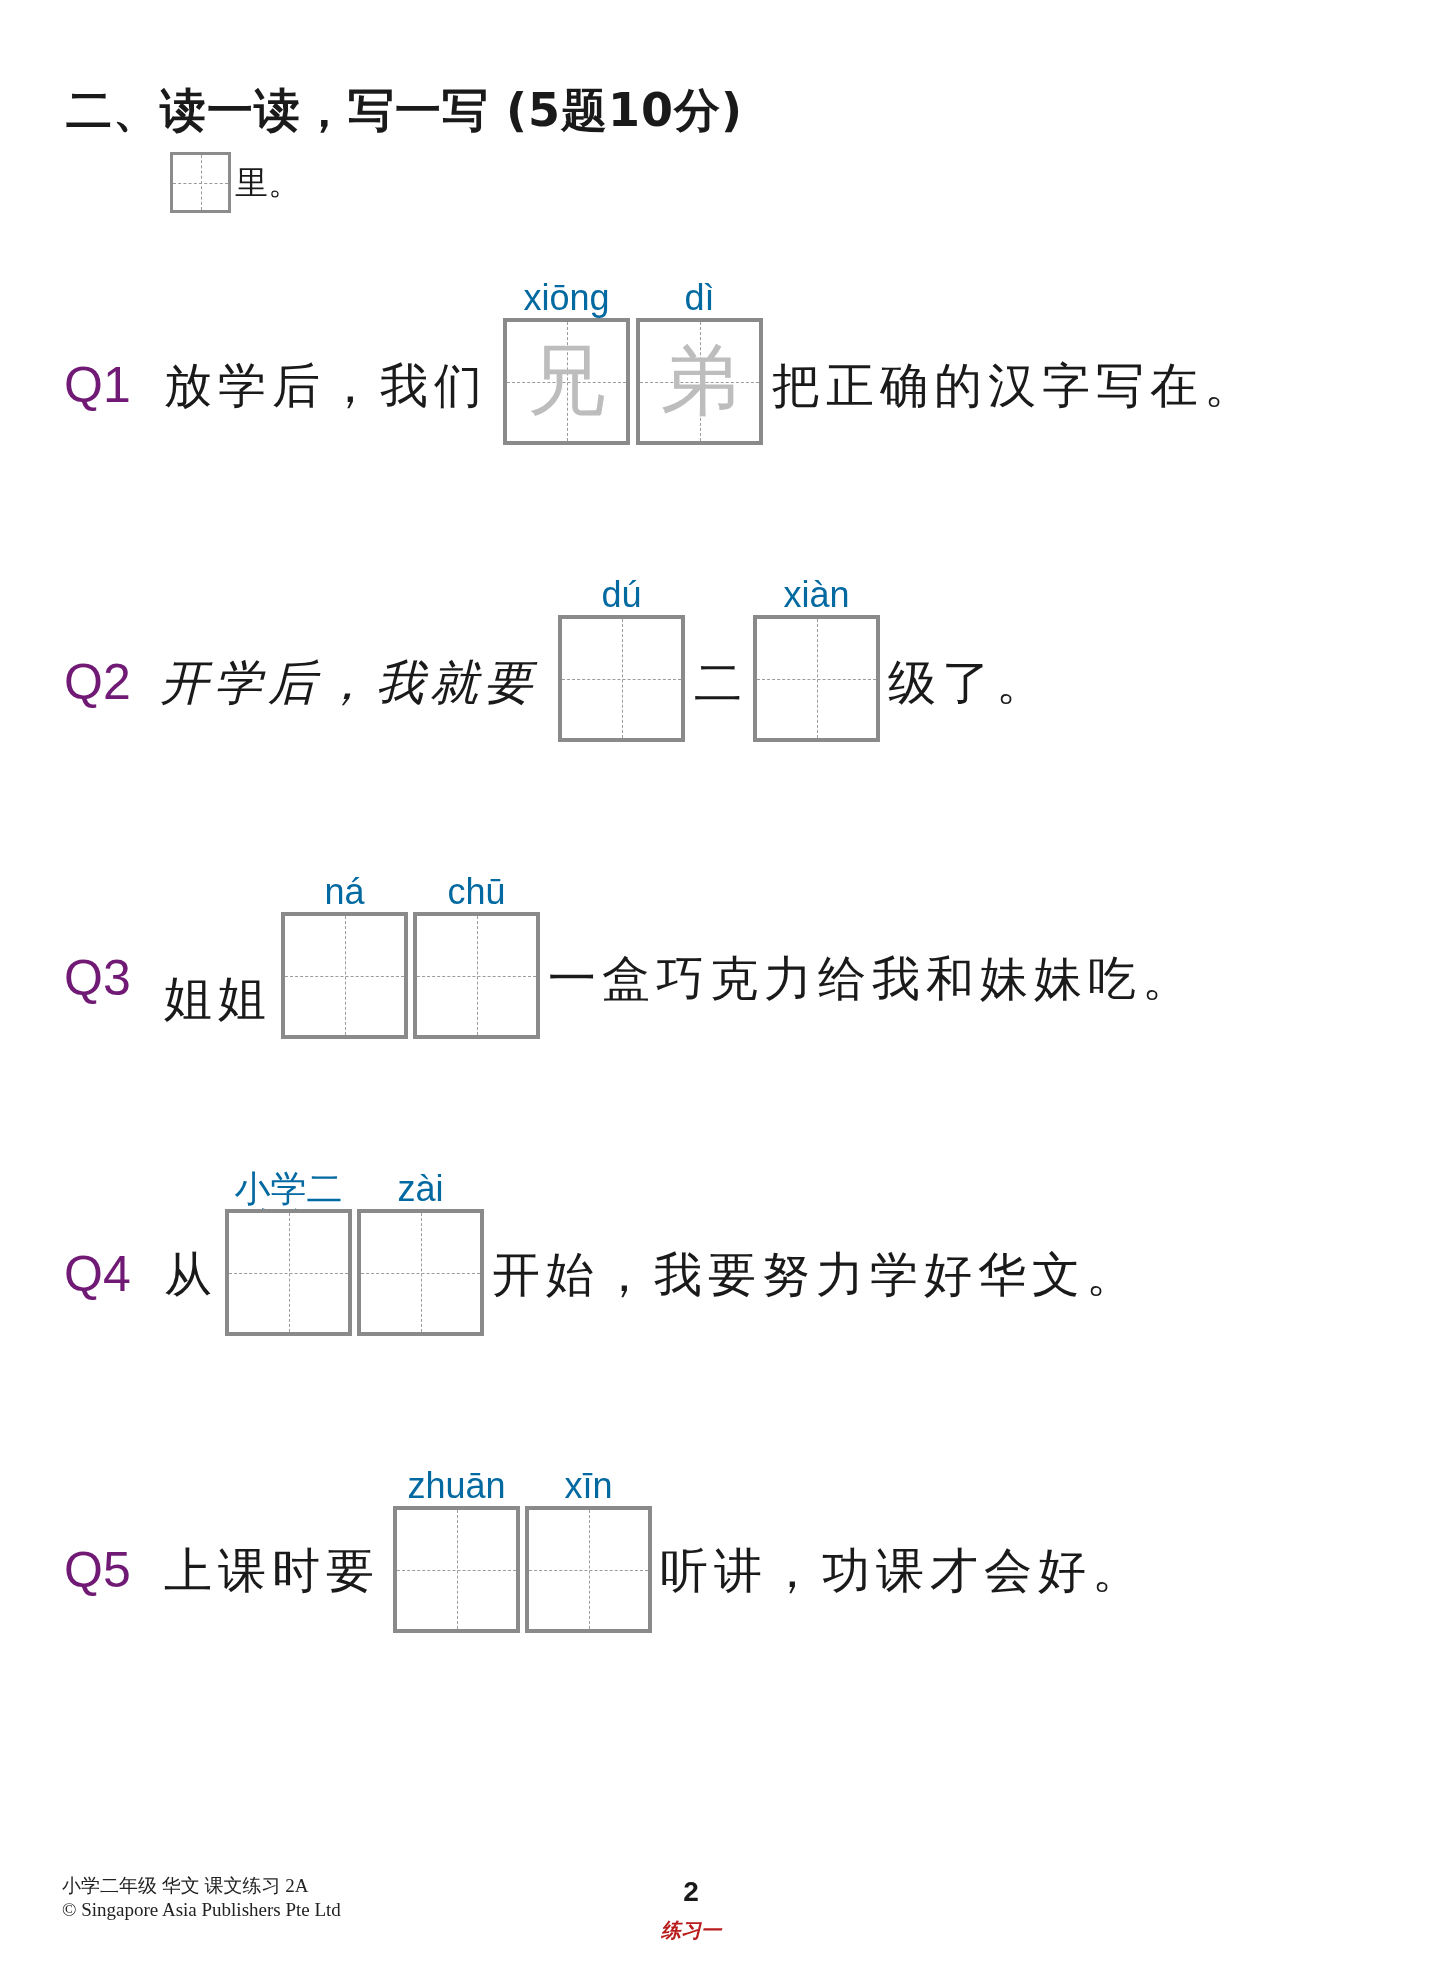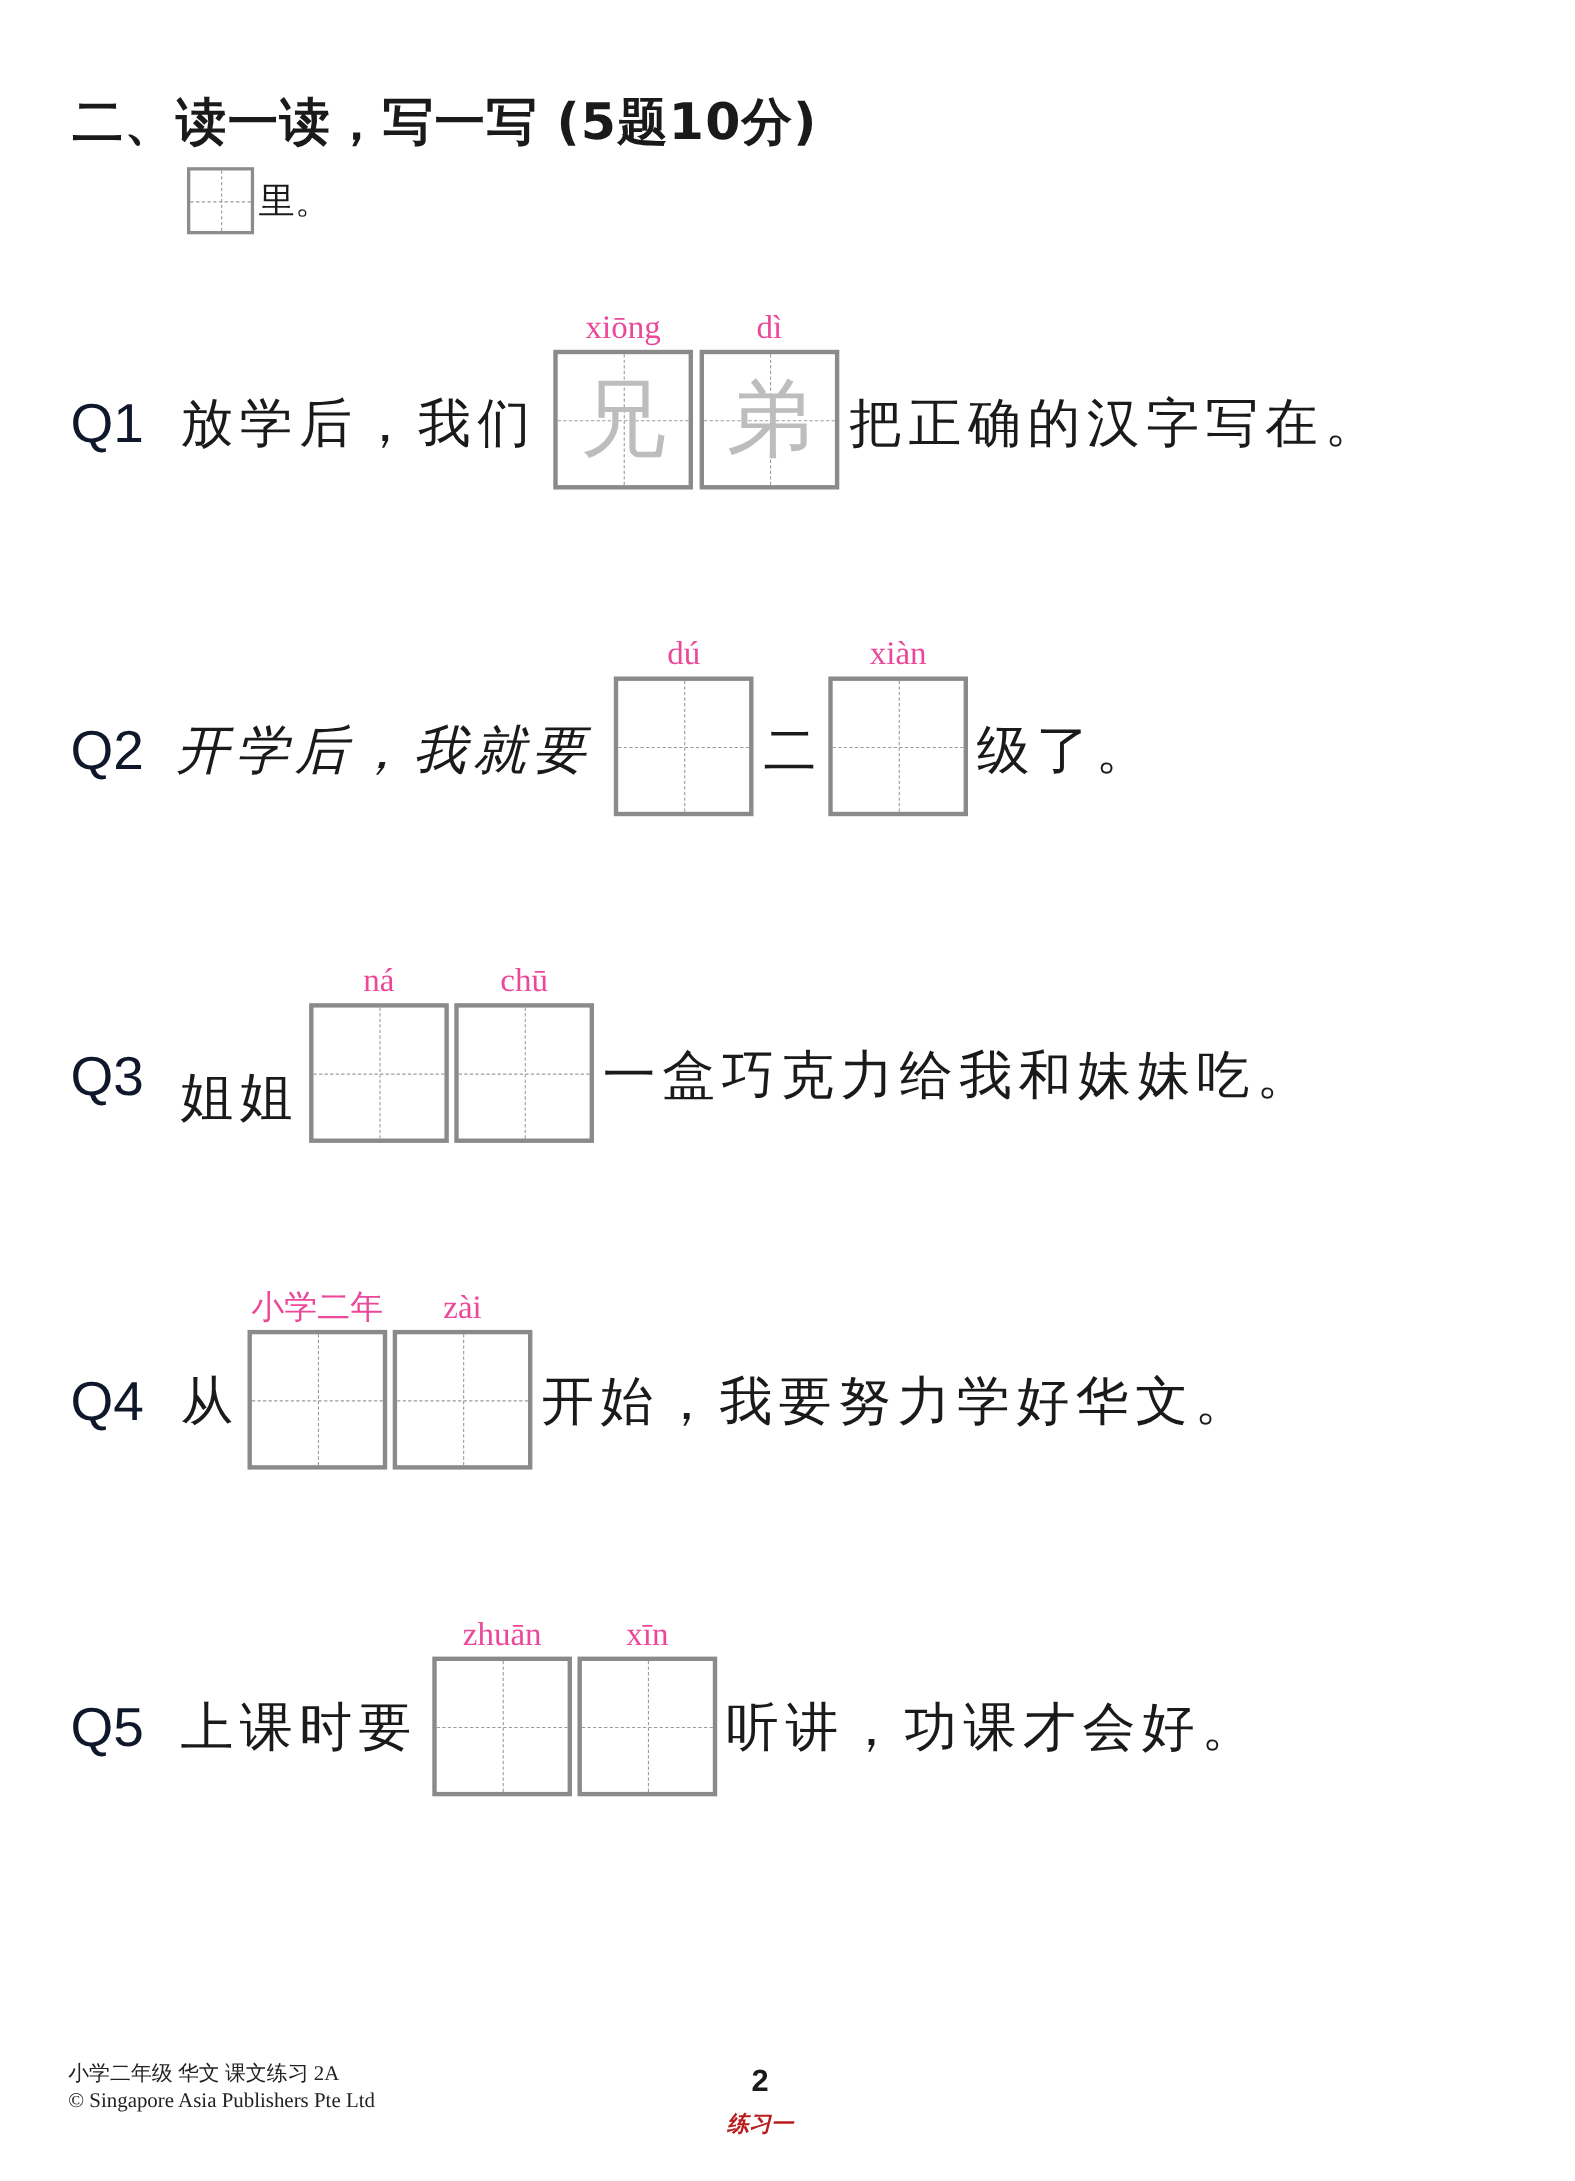--- a/index.html
+++ b/index.html
@@ -49,21 +49,21 @@
     .instruction .mini-box .gv,
     .instruction .mini-box .gh { position: absolute; }
     .instruction .mini-box .gv { left: 50%; top: 0; bottom: 0; border-left: 1px dashed #9a9a9a; }
     .instruction .mini-box .gh { top: 50%; left: 0; right: 0; border-top: 1px dashed #9a9a9a; }
 
     
     .q-label {
       font-family: "Liberation Sans", "DejaVu Sans", sans-serif;
       font-size: 50px;
       line-height: 60px;
-      color: #0f172a;
+      color: #701a75;
       white-space: nowrap;
     }
     .q-text {
       font-size: 48px;
       line-height: 60px;
       letter-spacing: 6px;
       white-space: nowrap;
     }
 
     .grid-box {
@@ -94,24 +94,24 @@
       align-items: center;
       justify-content: center;
       font-size: 78px;
       color: #bdbdbd;
       font-family: "DejaVu Serif", "Liberation Serif", serif;
     }
     .pinyin {
       position: absolute;
       width: 127px;
       text-align: center;
-      font-family: Liberation Serif, serif;
-      font-size: 30px;
+      font-family: Liberation Sans, sans-serif;
+      font-size: 36px;
       line-height: 36px;
-      color: #ec4899;
+      color: #0369a1;
     }
 
     
     .footer-left {
       left: 62px;
       top: 1874px;
       font-family: "Liberation Serif", "DejaVu Serif", serif;
       font-size: 19px;
       line-height: 24px;
       color: #222;

